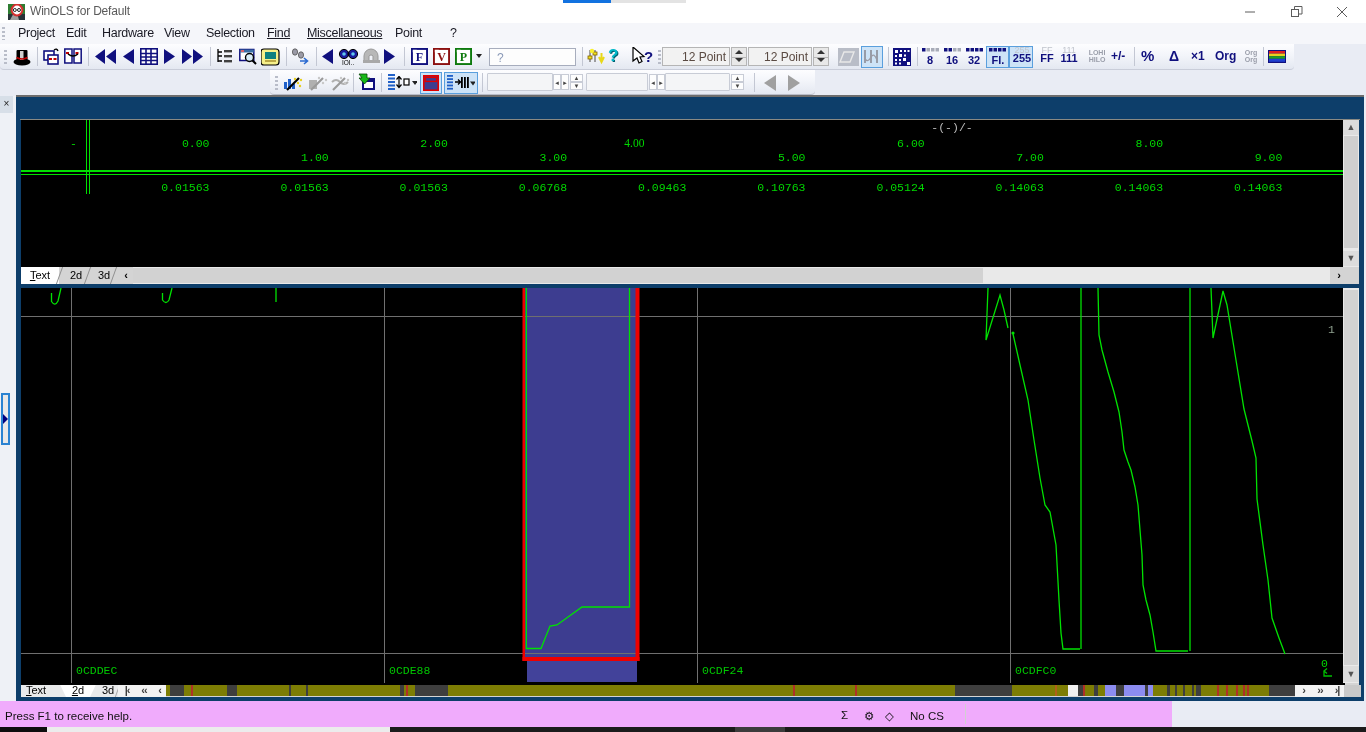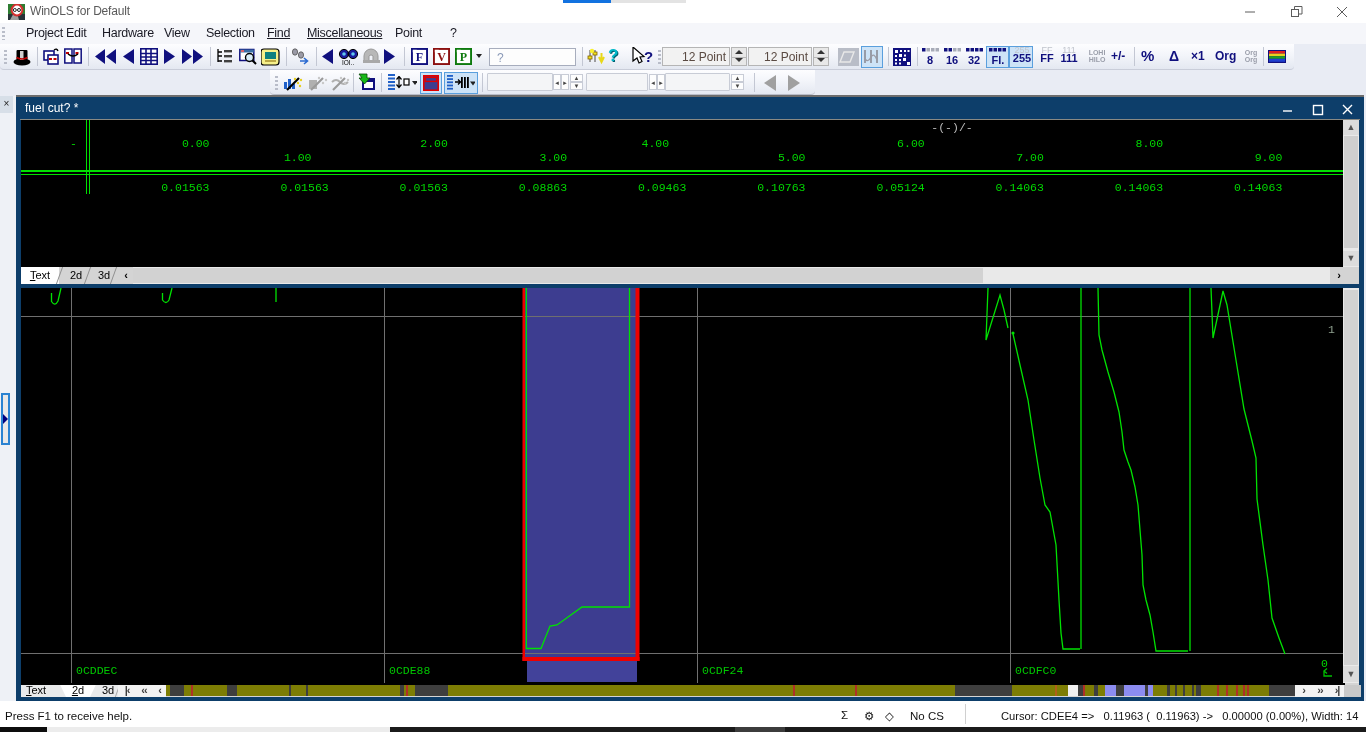--- a/index.html
+++ b/index.html
@@ -33,21 +33,21 @@
       <line x1="1" y1="12" x2="11" y2="12"></line>
       <rect x="47.5" y="9.5" width="7" height="7"></rect>
       <path d="M50.5 9.5 v-3 h7.5 v7.5 h-3"></path>
       <path d="M93 7 l10 10 M103 7 l-10 10"></path>
     </g>
   </svg>
 </div>
 
 <div class="abs" style="left:0;top:23px;width:1366px;height:21px;background:#f5f6fa;font-size:12.5px;color:#1a1a24;letter-spacing:-0.3px;">
   <div class="abs" style="left:2px;top:4px;width:3px;height:13px;background:repeating-linear-gradient(#b9bdc9 0 2px,transparent 2px 4px);"></div>
-  <span class="abs" style="left:18px;top:3px;margin-left:8px;">Project</span>
+  <span class="abs" style="left:18px;top:3px;">Project</span>
   <span class="abs" style="left:66px;top:3px;">Edit</span>
   <span class="abs" style="left:102px;top:3px;">Hardware</span>
   <span class="abs" style="left:164px;top:3px;">View</span>
   <span class="abs" style="left:206px;top:3px;">Selection</span>
   <span class="abs" style="left:267px;top:3px;text-decoration:underline;">Find</span>
   <span class="abs" style="left:307px;top:3px;text-decoration:underline;">Miscellaneous</span>
   <span class="abs" style="left:395px;top:3px;">Point</span>
   <span class="abs" style="left:450px;top:3px;">?</span>
 </div>
 
@@ -367,53 +367,43 @@
 <div class="abs" style="left:0;top:96px;width:16px;height:605px;background:#eef1f6;">
   <div class="abs" style="left:0;top:0;width:13px;height:17px;background:#d7dfe8;color:#222;font-size:10px;line-height:15px;text-align:center;">×</div>
   <div class="abs" style="left:1px;top:297px;width:9px;height:52px;background:#e8e8e8;border:2px solid #2a83d2;"></div>
   <div class="abs" style="left:3px;top:318px;width:0;height:0;border-left:5px solid #00007e;border-top:5px solid transparent;border-bottom:5px solid transparent;"></div>
 </div>
 
 <div class="abs" style="left:16px;top:95px;width:1348px;height:606px;background:#0d3e6a;">
   <div class="abs" style="left:0;top:0;width:1348px;height:2px;background:#6d6d6d;"></div>
   <div class="abs" style="left:4px;top:24px;width:1340px;height:1.3px;background:#8a8a84;z-index:6;"></div>
 
-  <div class="abs" style="left:2px;top:2px;width:1344px;height:22px;background:#0d3e6a;">
-    <span class="abs" style="left:7px;top:4px;color:#fff;font-size:12px;">fuel cut? *</span>
-    <svg class="abs" style="left:1263px;top:4.5px;" width="84" height="16" viewBox="0 0 84 16">
-      <g stroke="#ffffff" stroke-width="1.4" fill="none">
-        <line x1="2" y1="9" x2="11" y2="9"></line>
-        <rect x="32.5" y="3.5" width="9" height="9"></rect>
-        <path d="M62 3 l9 9 M71 3 l-9 9"></path>
-      </g>
-    </svg>
-  </div>
 
   <div class="abs" style="left:5px;top:25px;width:1322px;height:147px;background:#000;overflow:hidden;font-size:11.5px;" class2="mono">
     <div id="textpane" class="abs mono" style="left:0;top:0;width:1322px;height:147px;">
 <div class="abs" style="left:64.5px;top:0;width:1.5px;height:74px;background:#00e000;"></div>
 <div class="abs" style="left:67.5px;top:0;width:1.5px;height:74px;background:#00e000;"></div>
 <div class="abs" style="left:0;top:50px;width:1322px;height:1.5px;background:#00e000;"></div>
 <div class="abs" style="left:0;top:53.5px;width:1322px;height:1.5px;background:#00e000;"></div>
 <span class="abs" style="left:901px;top:1px;width:60px;text-align:center;color:#bcbcbc;">-(-)/-</span>
 <span class="abs" style="left:16px;top:17px;width:40px;text-align:right;color:#00d800;">-</span>
 <span class="abs" style="left:126.5px;top:17px;width:62px;text-align:right;color:#00d800;">0.00</span>
-<span class="abs" style="left:245.7px;top:31px;width:62px;text-align:center;color:#00d800;">1.00</span>
+<span class="abs" style="left:245.7px;top:31px;width:62px;text-align:right;color:#00d800;">1.00</span>
 <span class="abs" style="left:364.9px;top:17px;width:62px;text-align:right;color:#00d800;">2.00</span>
 <span class="abs" style="left:484.1px;top:31px;width:62px;text-align:right;color:#00d800;">3.00</span>
-<span class="abs" style="left:603.3px;top:17px;width:62px;text-align:center;color:#00d800;">4.00</span>
+<span class="abs" style="left:603.3px;top:17px;width:62px;text-align:left;color:#00d800;font-family:Liberation Serif, serif;">4.00</span>
 <span class="abs" style="left:722.5px;top:31px;width:62px;text-align:right;color:#00d800;">5.00</span>
 <span class="abs" style="left:841.7px;top:17px;width:62px;text-align:right;color:#00d800;">6.00</span>
 <span class="abs" style="left:960.9px;top:31px;width:62px;text-align:right;color:#00d800;">7.00</span>
 <span class="abs" style="left:1080.1px;top:17px;width:62px;text-align:right;color:#00d800;">8.00</span>
 <span class="abs" style="left:1199.3px;top:31px;width:62px;text-align:right;color:#00d800;">9.00</span>
 <span class="abs" style="left:126.5px;top:61px;width:62px;text-align:right;color:#00d800;">0.01563</span>
 <span class="abs" style="left:245.7px;top:61px;width:62px;text-align:right;color:#00d800;">0.01563</span>
 <span class="abs" style="left:364.9px;top:61px;width:62px;text-align:right;color:#00d800;">0.01563</span>
-<span class="abs" style="left:484.1px;top:61px;width:62px;text-align:right;color:#00d800;">0.08863</span>
+<span class="abs" style="left:484.1px;top:61px;width:62px;text-align:right;color:#00d800;">0.06768</span>
 <span class="abs" style="left:603.3px;top:61px;width:62px;text-align:right;color:#00d800;">0.09463</span>
 <span class="abs" style="left:722.5px;top:61px;width:62px;text-align:right;color:#00d800;">0.10763</span>
 <span class="abs" style="left:841.7px;top:61px;width:62px;text-align:right;color:#00d800;">0.05124</span>
 <span class="abs" style="left:960.9px;top:61px;width:62px;text-align:right;color:#00d800;">0.14063</span>
 <span class="abs" style="left:1080.1px;top:61px;width:62px;text-align:right;color:#00d800;">0.14063</span>
 <span class="abs" style="left:1199.3px;top:61px;width:62px;text-align:right;color:#00d800;">0.14063</span>
 </div>
   </div>
 
   <div class="abs" style="left:1327px;top:25px;width:16px;height:147px;background:#e9e9e9;">
@@ -525,27 +515,26 @@
         </div>
 <div class="abs" style="left:1274px;top:1.5px;width:49px;height:12.5px;background:#f2f2f2;"></div>
 <div class="abs" style="left:1276px;top:1px;width:14px;height:13px;font-weight:bold;font-size:11px;line-height:12px;text-align:center;color:#3c3c3c;">›</div>
 <div class="abs" style="left:1290px;top:1px;width:18px;height:13px;font-weight:bold;font-size:11px;line-height:12px;text-align:center;color:#3c3c3c;letter-spacing:-1px;">››</div>
 <div class="abs" style="left:1308px;top:1px;width:16px;height:13px;font-weight:bold;font-size:11px;line-height:12px;text-align:center;color:#3c3c3c;letter-spacing:-1px;">›|</div>
 <div class="abs" style="left:1323px;top:1.5px;width:17px;height:12.5px;background:#c9c9c9;"></div>
 </div>
   </div>
 </div>
 
-<div class="abs" style="left:0;top:701px;width:1366px;height:26px;background:#ffffff;font-size:11.5px;color:#111;">
+<div class="abs" style="left:0;top:701px;width:1172px;height:26px;background:#f0abfc;font-size:11.5px;color:#111;">
   <span class="abs" style="left:5px;top:9px;">Press F1 to receive help.</span>
   <span class="abs" style="left:841px;top:8px;">Σ</span>
   <span class="abs" style="left:864px;top:8px;">⚙</span>
   <span class="abs" style="left:885px;top:8px;">◇</span>
   <span class="abs" style="left:910px;top:9px;">No CS</span>
   <div class="abs" style="left:965px;top:3px;width:1px;height:20px;background:#d0d0d0;"></div>
-  <span class="abs" style="left:1001px;top:9px;white-space:nowrap;font-size:11.2px;">Cursor: CDEE4 =&gt;&nbsp;&nbsp;&nbsp;0.11963 (&nbsp;&nbsp;0.11963) -&gt;&nbsp;&nbsp;&nbsp;0.00000 (0.00%), Width: 14</span>
 </div>
 
 <div class="abs" style="left:0;top:727px;width:1366px;height:5px;background:#1b1b1b;">
   <div class="abs" style="left:0;top:0;width:47px;height:5px;background:#0d0d0d;"></div>
   <div class="abs" style="left:47px;top:0;width:343px;height:5px;background:#ececec;"></div>
   <div class="abs" style="left:735px;top:0;width:50px;height:5px;background:#3c3c3c;"></div>
 </div>
 
 </body></html>

